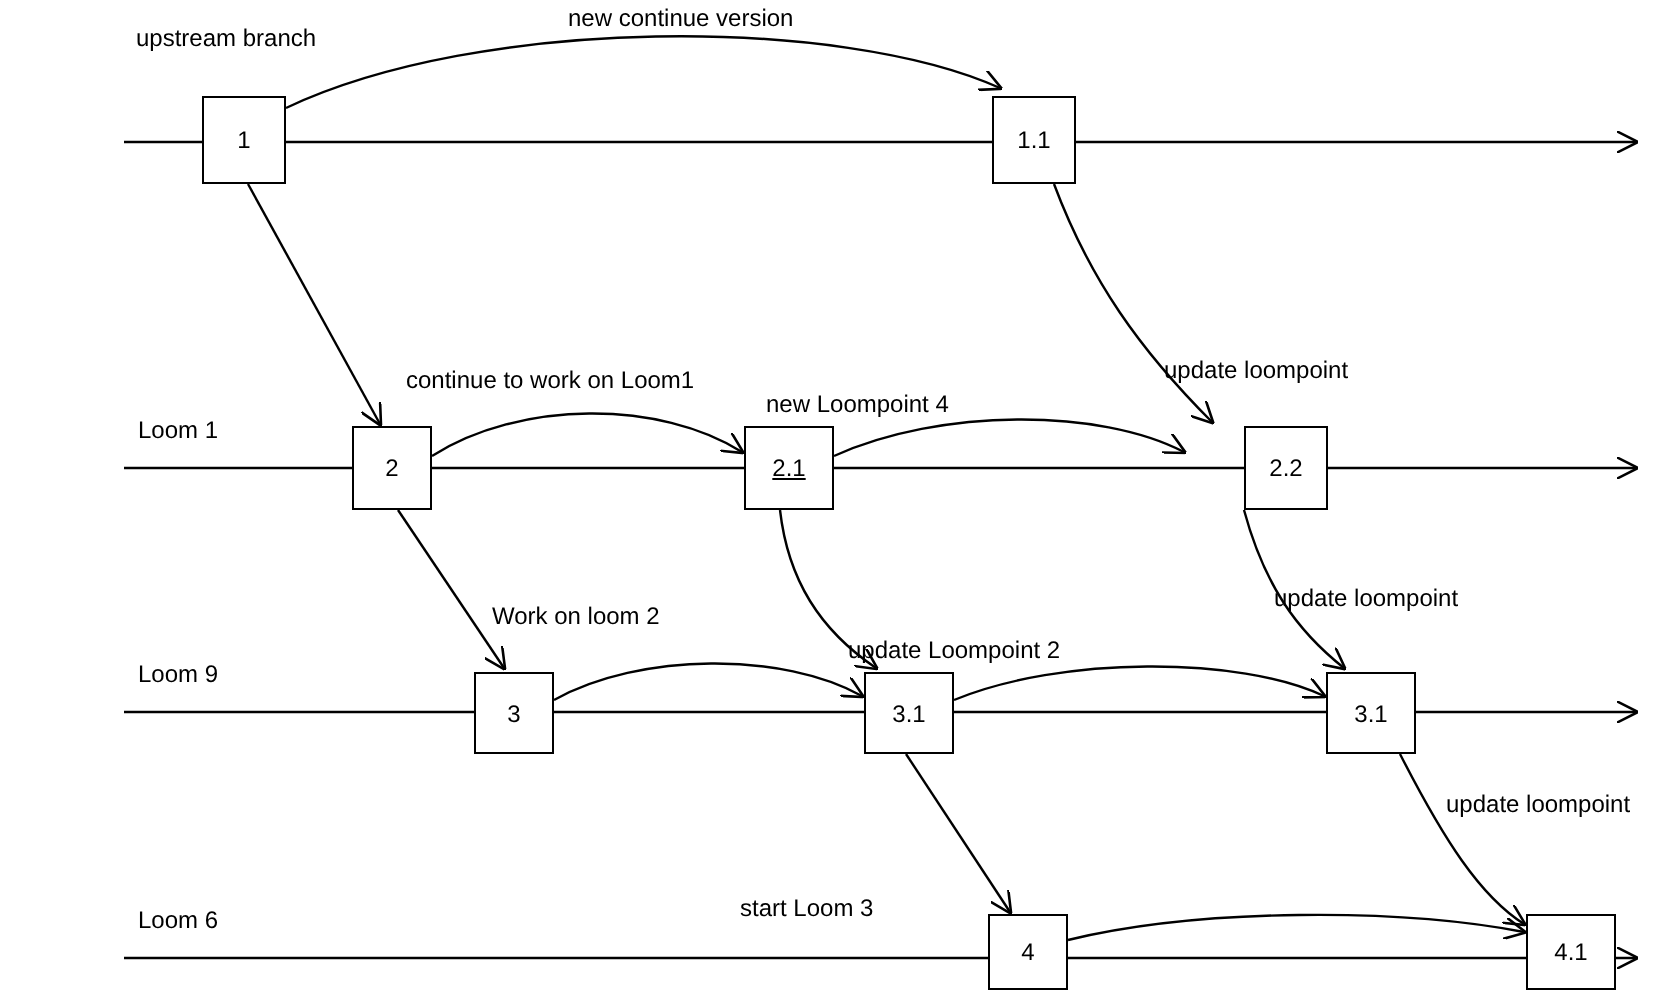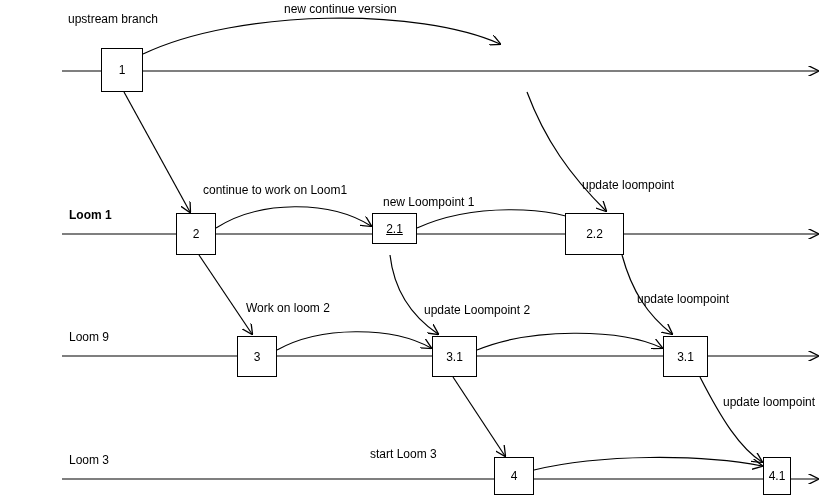--- a/index.html
+++ b/index.html
@@ -84,37 +84,38 @@
 
       <path d="M 453 377 L 505 456" marker-end="url(#arrow)"></path>
 
       <path d="M 534 470 C 600 454, 700 454, 762 466" marker-end="url(#arrow)"></path>
 
       <path d="M 700 377 C 722 420, 740 448, 762 462" marker-end="url(#arrow)"></path>
     </g>
   </svg>
 
   <div class="lbl" style="left:68px; top:12px;">upstream branch</div>
-  <div class="lbl" style="left:69px; top:208px;font-weight:bold;">Loom 1</div>
+  <div class="lbl" style="left:69px; top:208px;">Loom 1</div>
   <div class="lbl" style="left:69px; top:330px;">Loom 9</div>
-  <div class="lbl" style="left:69px; top:453px;">Loom 3</div>
+  <div class="lbl" style="left:69px; top:453px;">Loom 6</div>
 
   <div class="lbl" style="left:284px; top:2px;">new continue version</div>
   <div class="lbl" style="left:203px; top:183px;">continue to work on Loom1</div>
-  <div class="lbl" style="left:383px; top:195px;">new Loompoint 1</div>
+  <div class="lbl" style="left:383px; top:195px;">new Loompoint 4</div>
   <div class="lbl" style="left:582px; top:178px;">update loompoint</div>
   <div class="lbl" style="left:246px; top:301px;">Work on loom 2</div>
-  <div class="lbl" style="left:424px; top:303px;">update Loompoint 2</div>
+  <div class="lbl" style="left:424px; top:318px;">update Loompoint 2</div>
   <div class="lbl" style="left:637px; top:292px;">update loompoint</div>
   <div class="lbl" style="left:370px; top:447px;">start Loom 3</div>
   <div class="lbl" style="left:723px; top:395px;">update loompoint</div>
 
   <div class="node" style="left:101px; top:48px; width:42px; height:44px;">1</div>
+  <div class="node" style="left:496px; top:48px; width:42px; height:44px;">1.1</div>
   <div class="node" style="left:176px; top:213px; width:40px; height:42px;">2</div>
-  <div class="node" style="left:372px; top:213px; width:45px; height:31px;text-decoration:underline;">2.1</div>
-  <div class="node" style="left:565px; top:213px; width:59px; height:42px;">2.2</div>
+  <div class="node" style="left:372px; top:213px; width:45px; height:42px;text-decoration:underline;">2.1</div>
+  <div class="node" style="left:622px; top:213px; width:42px; height:42px;">2.2</div>
   <div class="node" style="left:237px; top:336px; width:40px; height:41px;">3</div>
   <div class="node" style="left:432px; top:336px; width:45px; height:41px;">3.1</div>
   <div class="node" style="left:663px; top:336px; width:45px; height:41px;">3.1</div>
   <div class="node" style="left:494px; top:457px; width:40px; height:38px;">4</div>
-  <div class="node" style="left:763px; top:457px; width:28px; height:38px;">4.1</div>
+  <div class="node" style="left:763px; top:457px; width:45px; height:38px;">4.1</div>
 
 </div>
 
 </body></html>

